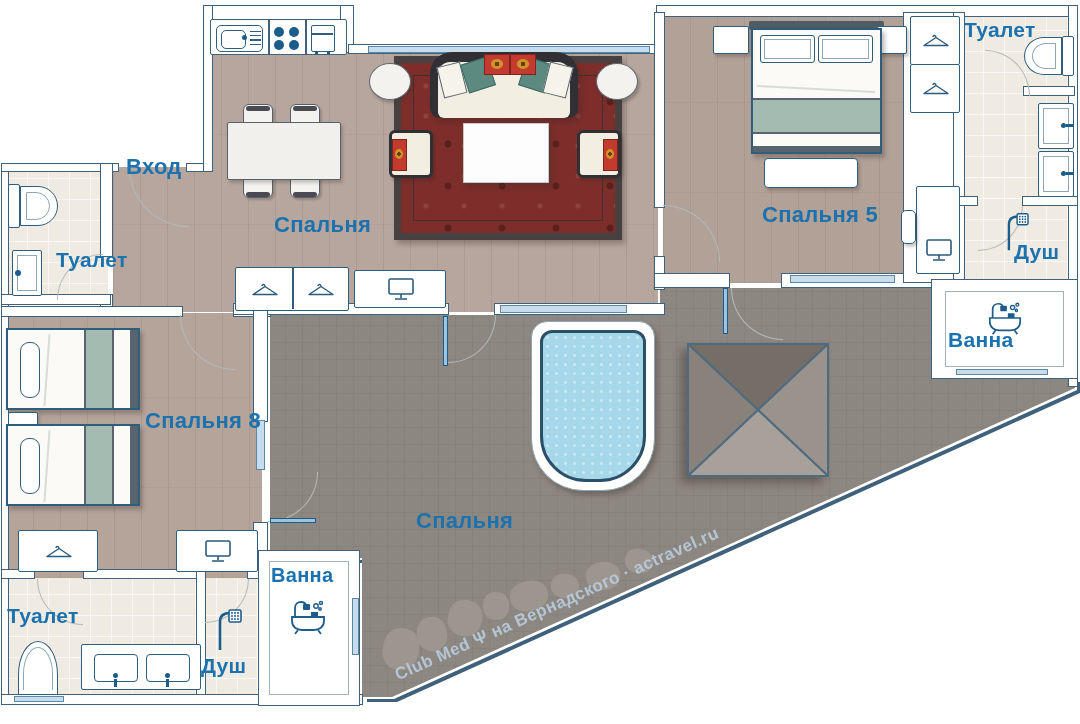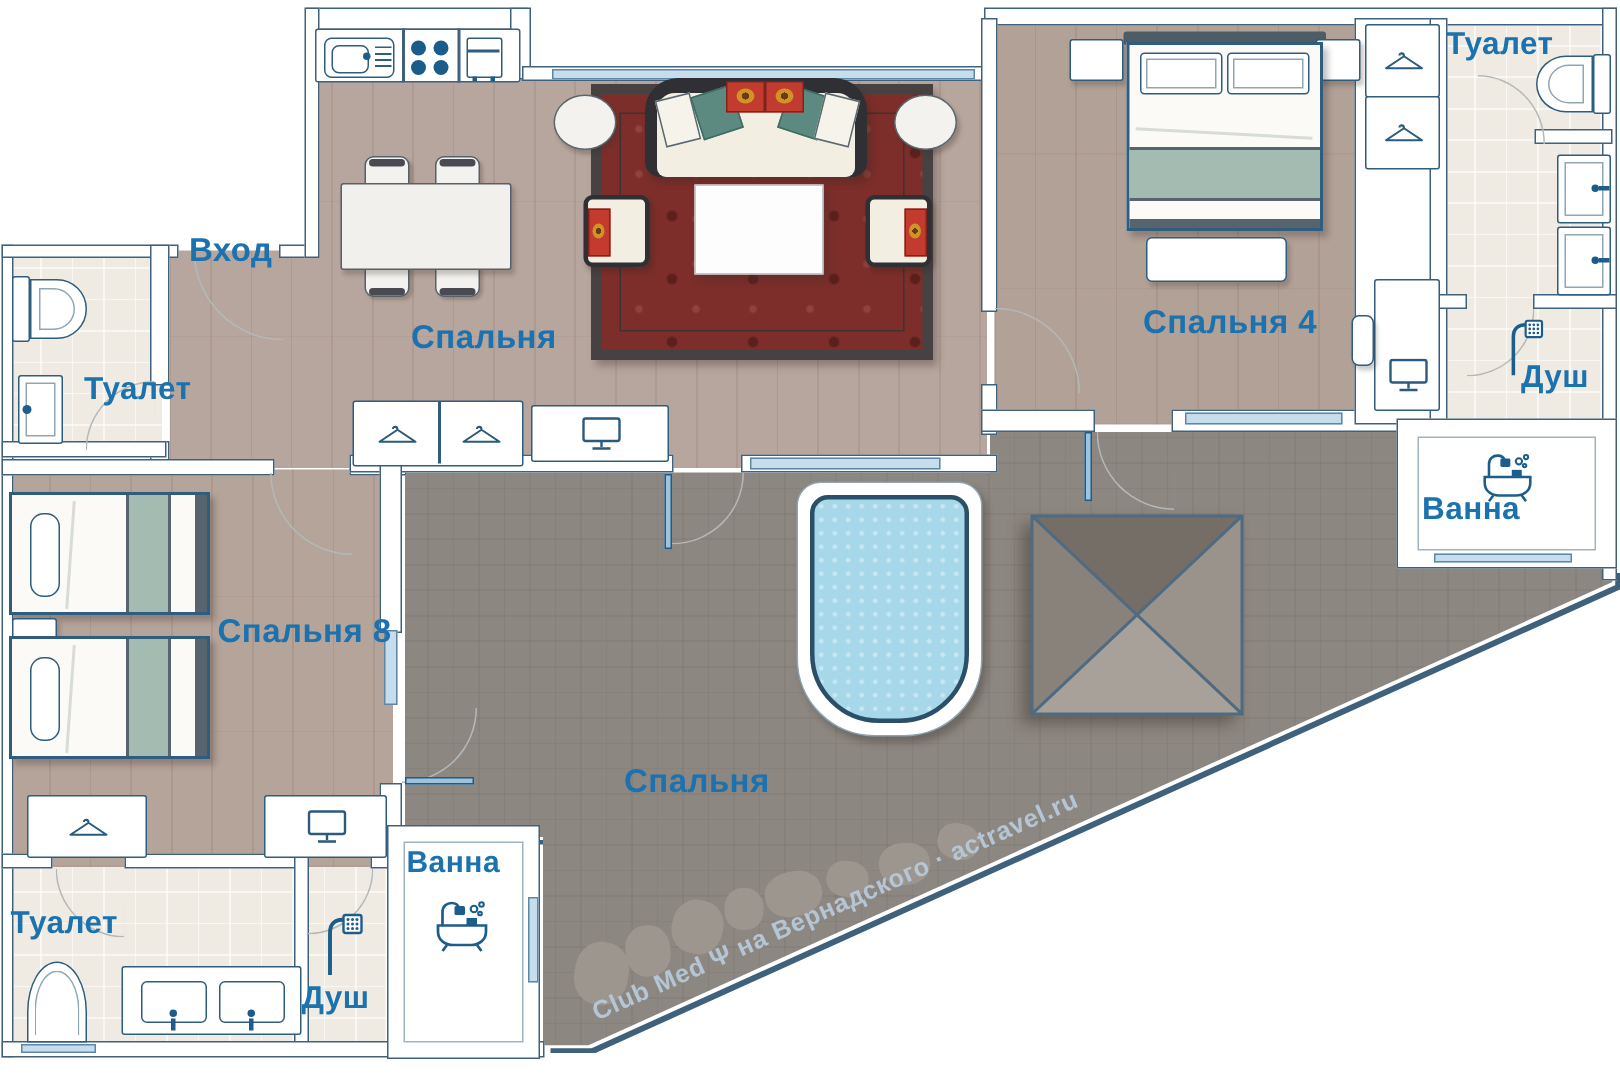--- a/index.html
+++ b/index.html
@@ -396,21 +396,21 @@
   <div class="stone" style="left:417px;top:617px;width:30px;height:34px;transform:rotate(-8deg);"></div>
   <div class="stone" style="left:448px;top:600px;width:34px;height:36px;transform:rotate(14deg);"></div>
   <div class="stone" style="left:483px;top:592px;width:26px;height:28px;"></div>
   <div class="stone" style="left:510px;top:581px;width:38px;height:30px;transform:rotate(-12deg);"></div>
   <div class="stone" style="left:551px;top:574px;width:28px;height:24px;transform:rotate(8deg);"></div>
   <div class="stone" style="left:586px;top:562px;width:34px;height:28px;transform:rotate(-5deg);"></div>
   <div class="stone" style="left:625px;top:549px;width:28px;height:24px;transform:rotate(12deg);"></div>
 
   <div class="lbl" style="left:126px;top:154px;font-size:22px;">Вход</div>
   <div class="lbl" style="left:274px;top:212px;font-size:22px;">Спальня</div>
-  <div class="lbl" style="left:762px;top:202px;font-size:22px;">Спальня 4</div>
+  <div class="lbl" style="left:762px;top:202px;font-size:22px;">Спальня 5</div>
   <div class="lbl" style="left:145px;top:408px;font-size:22px;">Спальня 8</div>
   <div class="lbl" style="left:416px;top:508px;font-size:22px;">Спальня</div>
   <div class="lbl" style="left:56px;top:248px;">Туалет</div>
   <div class="lbl" style="left:964px;top:18px;">Туалет</div>
   <div class="lbl" style="left:7px;top:604px;">Туалет</div>
   <div class="lbl" style="left:1014px;top:240px;">Душ</div>
   <div class="lbl" style="left:201px;top:654px;">Душ</div>
   <div class="lbl" style="left:948px;top:328px;">Ванна</div>
   <div class="lbl" style="left:271px;top:564px;font-size:20px;">Ванна</div>
 

